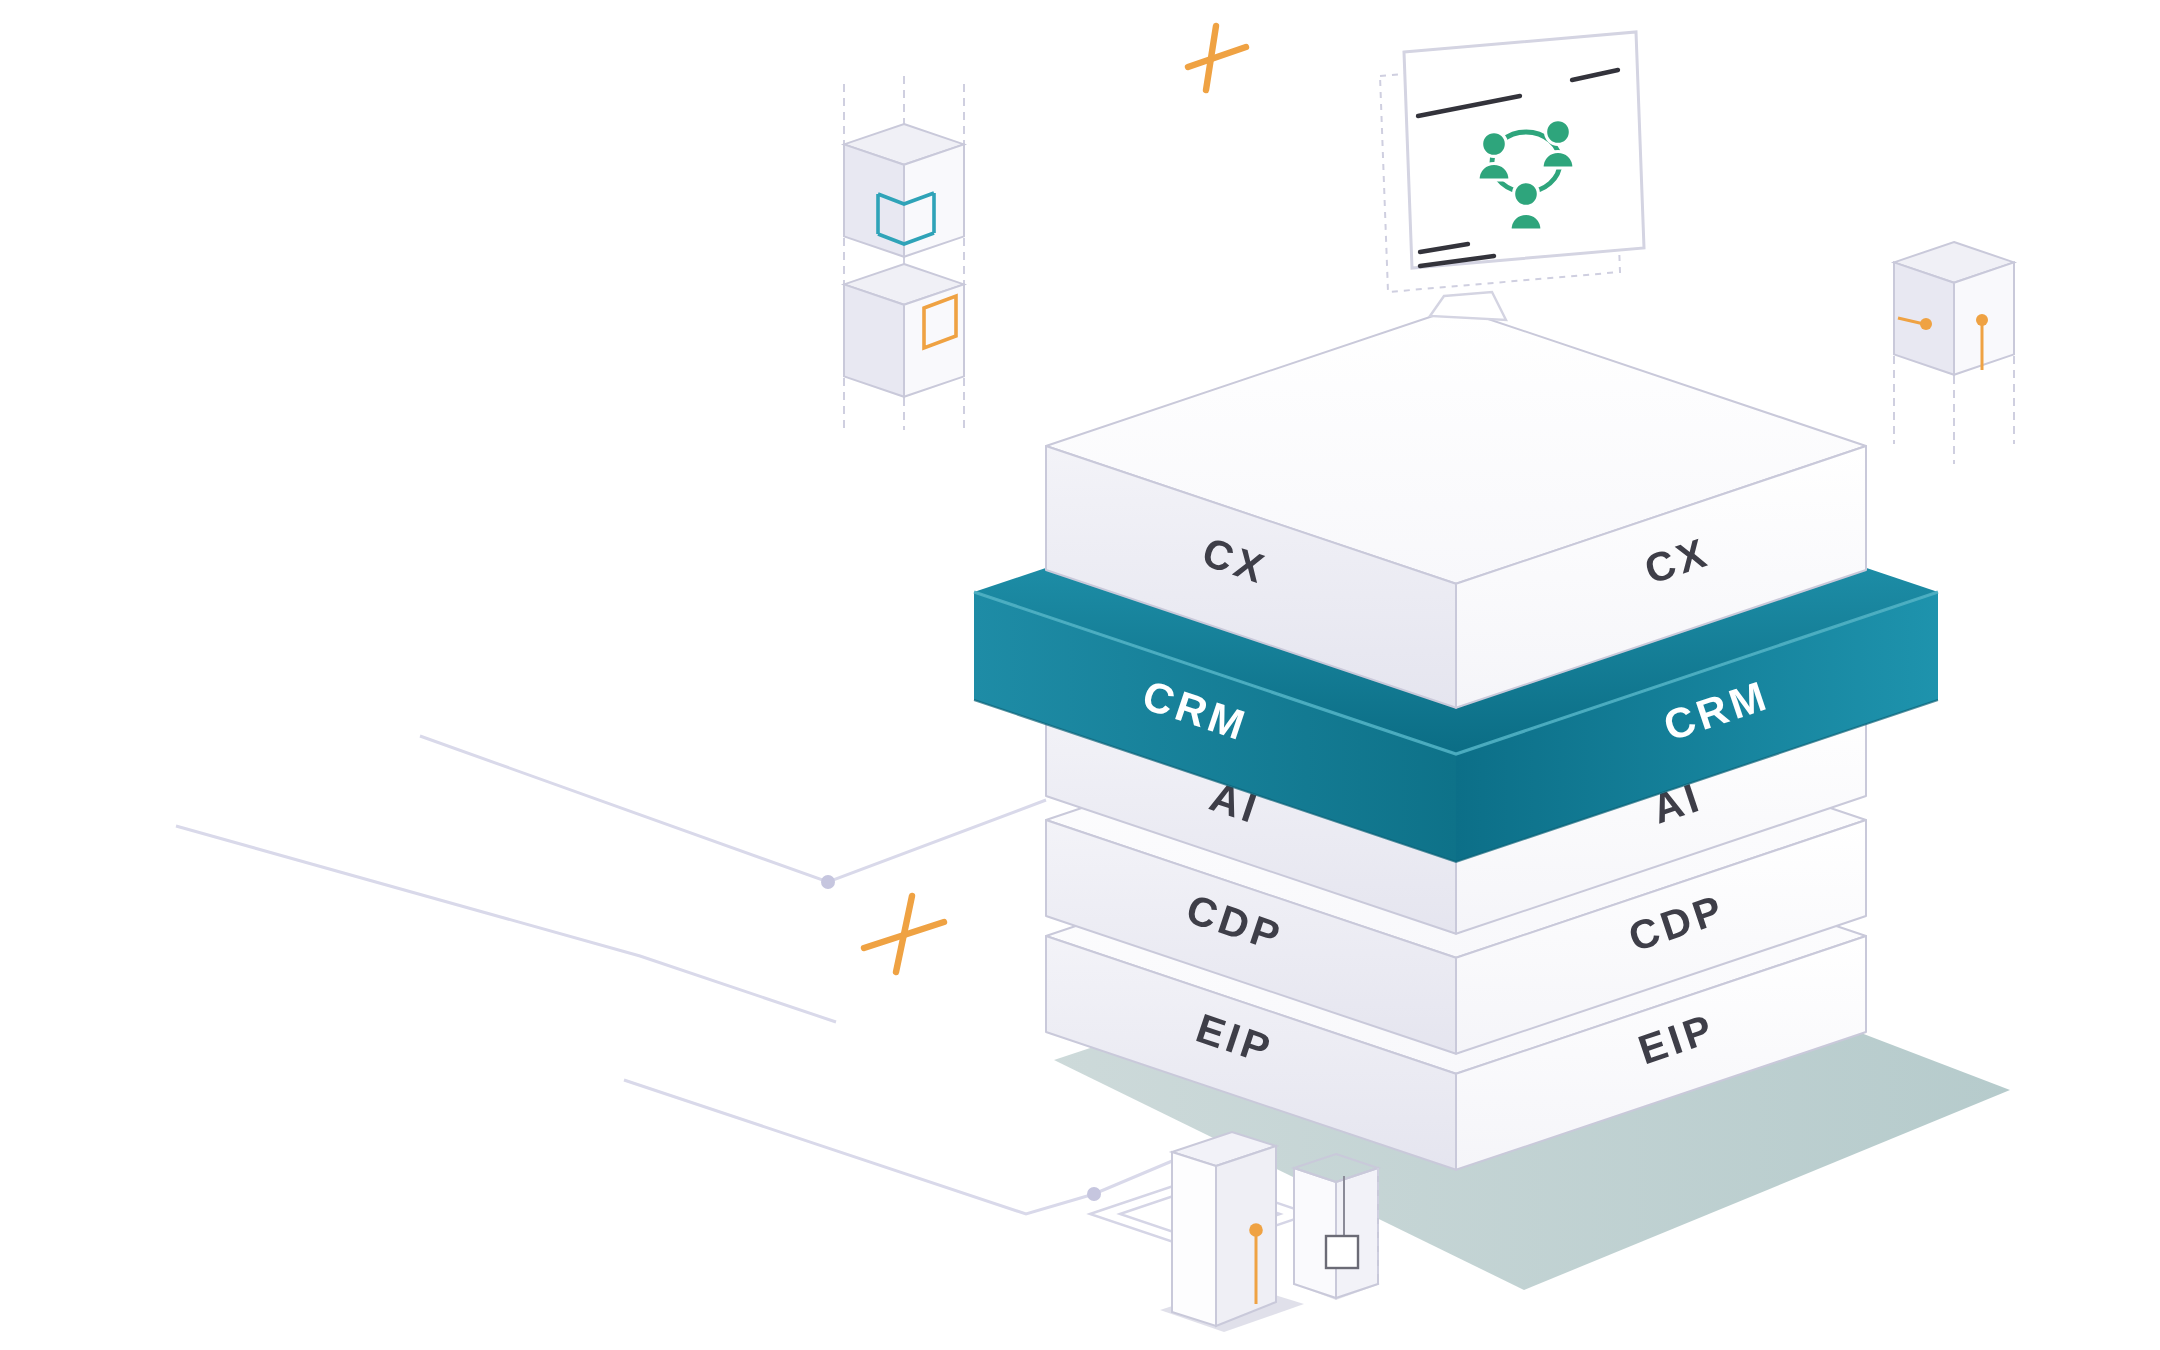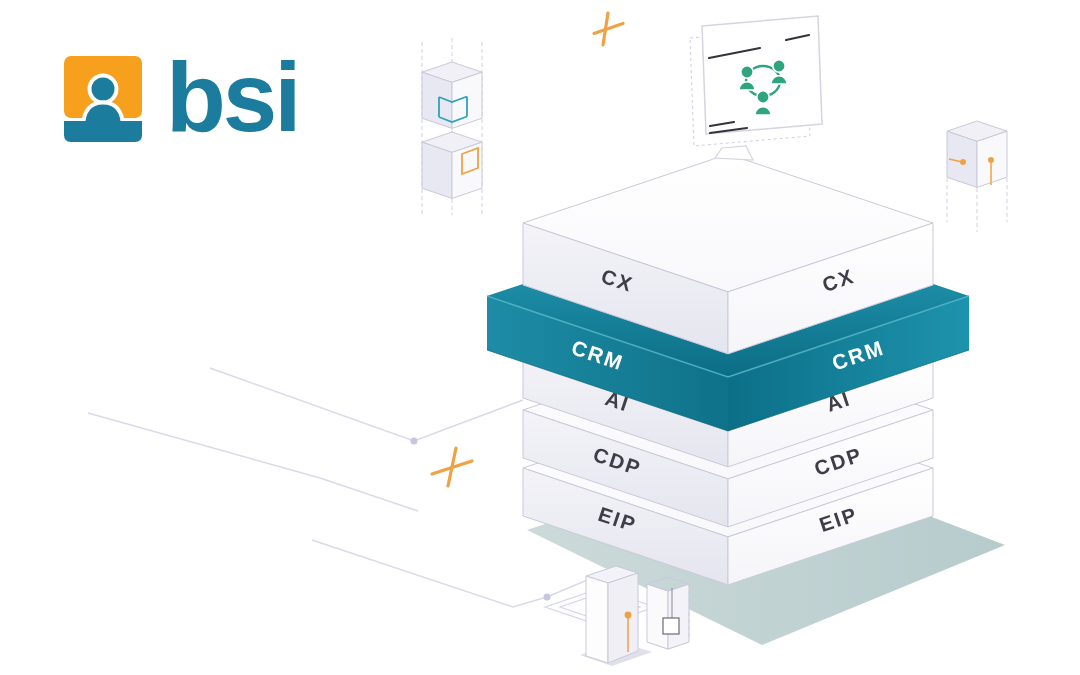--- a/index.html
+++ b/index.html
@@ -182,26 +182,13 @@
           <line x1="594" y1="33.5" x2="623" y2="23.5" stroke="#EFA243" stroke-width="3.2" stroke-linecap="round"></line>
           <line x1="608" y1="13" x2="603" y2="45" stroke="#EFA243" stroke-width="3.2" stroke-linecap="round"></line>
         </g>
         <g>
           <line x1="432" y1="474" x2="472" y2="461" stroke="#EFA243" stroke-width="3.2" stroke-linecap="round"></line>
           <line x1="456" y1="448" x2="448" y2="486" stroke="#EFA243" stroke-width="3.2" stroke-linecap="round"></line>
         </g>
       </g>
     </svg>
 
-  <div class="logo">
-    <div class="logo-mark">
-      <svg width="80" height="90" viewBox="0 0 80 90">
-        <rect id="logo-orange" x="0" y="0" width="78" height="62" rx="7" fill="#F6A01E"></rect>
-        <g id="logo-person" fill="#1B7C9E" stroke="#ffffff" stroke-width="4">
-          <circle cx="39" cy="33" r="13.5"></circle>
-          <path d="M19,72 C19,52 29,46.5 39,46.5 C49,46.5 59,52 59,72 Z"></path>
-        </g>
-        <path id="logo-bar" d="M0,65 H78 V79 Q78,86 71,86 H7 Q0,86 0,79 Z" fill="#1B7C9E"></path>
-      </svg>
-    </div>
-    <span class="logo-text" style="color: rgb(27, 124, 158);">bsi</span>
-  </div>
 </div>
 
 </body></html>

